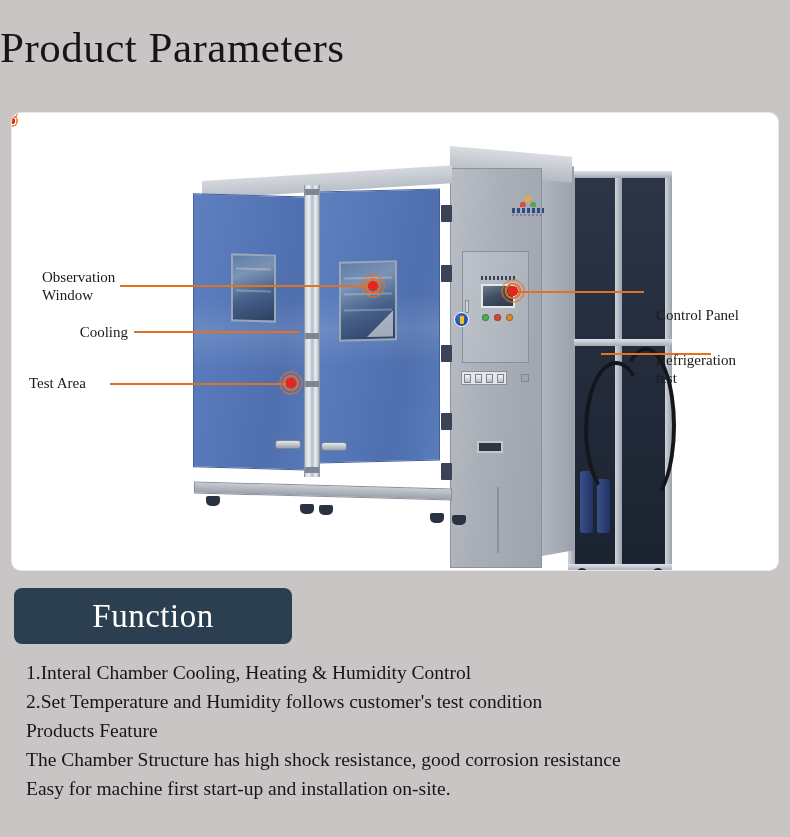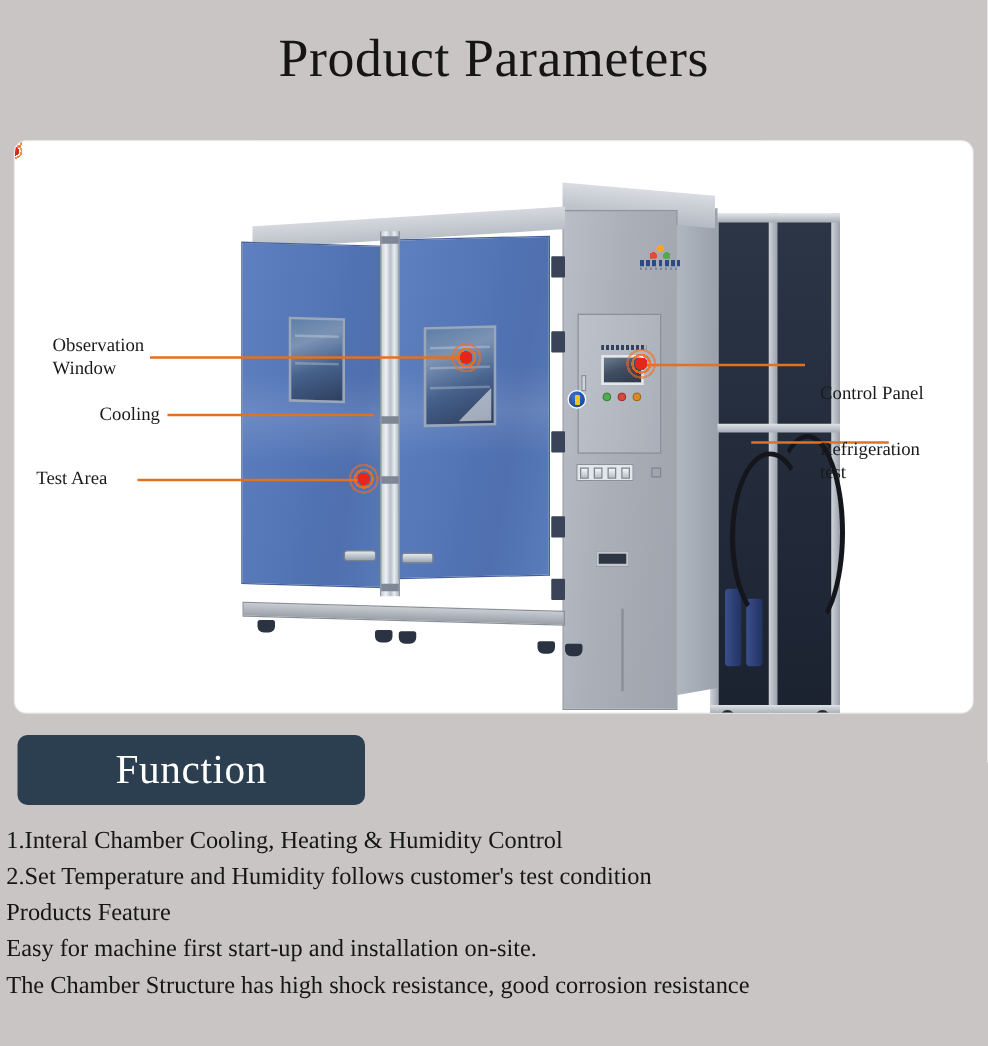--- a/index.html
+++ b/index.html
@@ -10,21 +10,21 @@
     width: 790px;
     height: 837px;
     background: #c9c5c5;
     font-family: "Liberation Serif", "DejaVu Serif", serif;
     overflow: hidden;
     position: relative;
   }
 
   
   .page-title {
-    text-align: center;
+    text-align: left;
     font-family: "Liberation Serif", "DejaVu Serif", serif;
     font-size: 43px;
     color: #151515;
     letter-spacing: 0.5px;
     padding-top: 26px;
     line-height: 1.0;
     font-weight: 400;
   }
 
   
@@ -446,21 +446,21 @@
   .function-banner span {
     color: #ffffff;
     font-family: "Liberation Serif", "DejaVu Serif", serif;
     font-size: 33px;
     letter-spacing: 0.5px;
   }
 
   
   .features {
     position: absolute;
-    left: 5px;
+    left: 26px;
     top: 658px;
     width: 762px;
   }
   .feature-line {
     font-family: "Liberation Serif", "DejaVu Serif", serif;
     font-size: 19.5px;
     color: #161616;
     line-height: 1.49;
     white-space: nowrap;
   }
@@ -597,15 +597,15 @@
 test</div>
 
 <div class="function-banner">
   <span>Function</span>
 </div>
 
 <div class="features">
   <div class="feature-line">1.Interal Chamber Cooling, Heating &amp; Humidity Control</div>
   <div class="feature-line">2.Set Temperature and Humidity follows customer's test condition</div>
   <div class="feature-line">Products Feature</div>
+  <div class="feature-line">The Chamber Structure has high shock resistance, good corrosion resistance</div>
   <div class="feature-line">Easy for machine first start-up and installation on-site.</div>
-  <div class="feature-line">The Chamber Structure has high shock resistance, good corrosion resistance</div>
 </div>
 
 </body></html>

